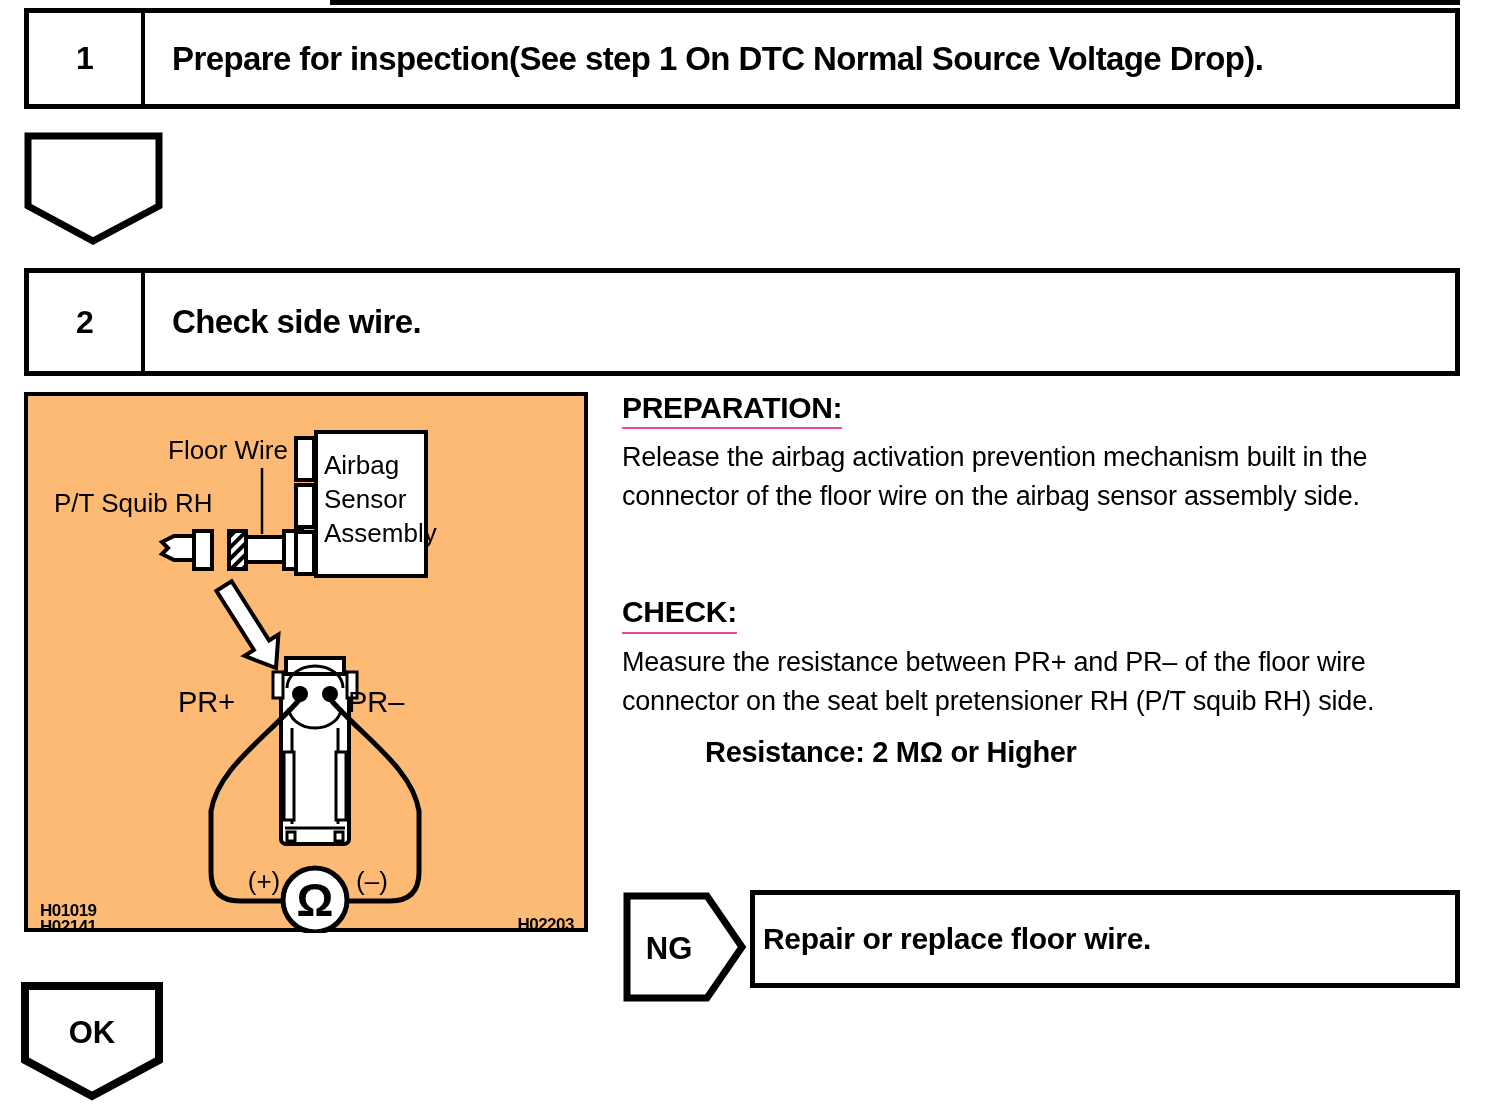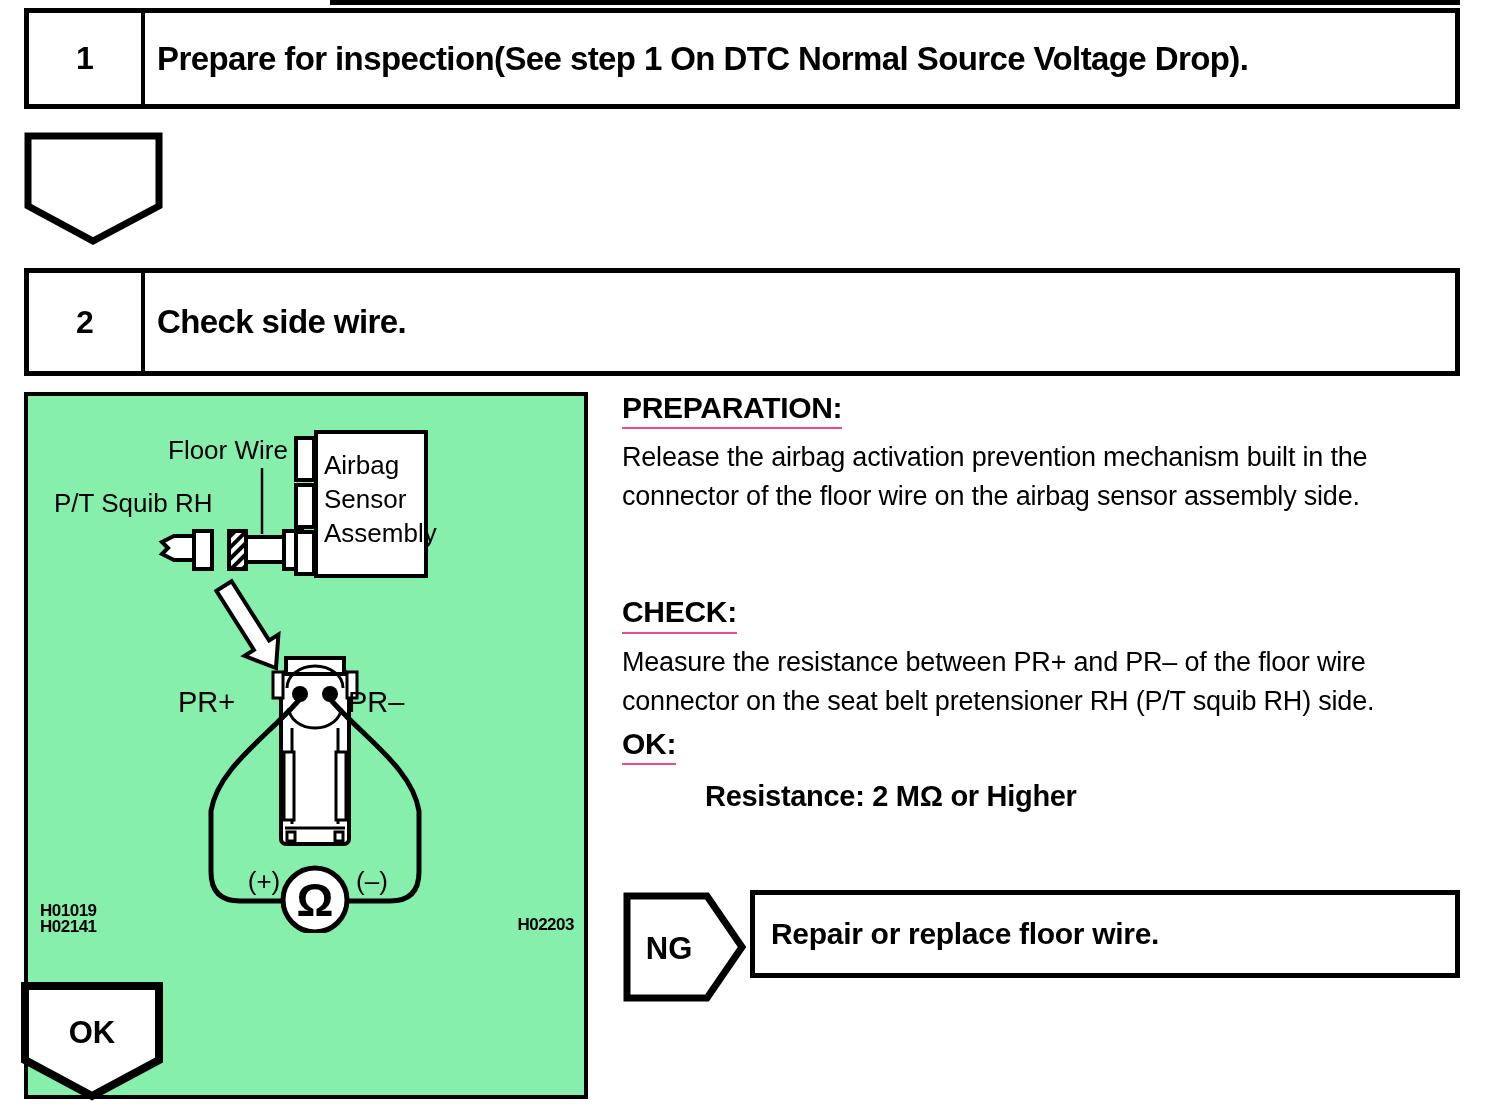--- a/index.html
+++ b/index.html
@@ -13,49 +13,49 @@
     background:#fff;display:flex;box-sizing:border-box;
   }
   #step1{top:8px;height:101px;}
   #step2{top:268px;height:108px;}
   .step-num{
     width:112px;border-right:4px solid #000;display:flex;
     align-items:center;justify-content:center;
     font-size:32px;font-weight:bold;flex:none;
   }
   .step-title{
-    flex:1;display:flex;align-items:center;padding-left:12px;
+    flex:1;display:flex;align-items:center;padding-left:27px;
     font-size:33px;font-weight:bold;letter-spacing:-0.6px;white-space:nowrap;
   }
   .flow-arrow{position:absolute;}
   #arrow1{left:24px;top:132px;}
   #arrow-ok{left:20px;top:981px;}
   .diagram-box{
-    position:absolute;left:24px;top:392px;width:564px;height:707px;
-    border:4px solid #000;box-sizing:border-box;background:#86efac;
+    position:absolute;left:24px;top:392px;width:564px;height:540px;
+    border:4px solid #000;box-sizing:border-box;background:#fdba74;
   }
   .right-col{position:absolute;left:622px;top:392px;width:862px;}
   .sec-h{
     display:inline-block;font-size:30px;font-weight:bold;line-height:1.08;
     border-bottom:2px solid #ec4899;padding-bottom:3px;letter-spacing:-0.3px;
   }
   .sec-h.mt{margin-top:80px;}
   .body-p{font-size:27px;line-height:39px;letter-spacing:-0.2px;margin-top:9px;}
   .body-p .ln{display:block;}
   #ok-heading{margin-top:7px;}
   .result-line{
     margin-top:15px;padding-left:83px;font-size:29px;font-weight:bold;
     letter-spacing:-0.3px;
   }
   .ng-row{position:absolute;left:623px;top:890px;width:860px;height:112px;}
   .ng-arrow{position:absolute;left:0;top:2px;}
   .ng-box{
-    position:absolute;left:127px;top:0;width:710px;height:88px;
+    position:absolute;left:127px;top:0;width:710px;height:98px;
     border:5px solid #000;box-sizing:border-box;display:flex;align-items:center;
-    padding-left:16px;font-size:30px;font-weight:bold;letter-spacing:-0.3px;
+    padding-left:8px;font-size:30px;font-weight:bold;letter-spacing:-0.3px;
     background:#fff;
   }
   svg text{font-family:"Liberation Sans",sans-serif;}
   .dlabel{font-size:26px;}
   .dlabel-lg{font-size:29px;}
   .figcode{font-size:17px;font-weight:bold;letter-spacing:-0.5px;}
   .ohm{font-size:46px;font-weight:bold;}
   .penta-label{font-size:31px;font-weight:bold;}
 </style>
 </head>
@@ -149,23 +149,20 @@
     <span class="ln">Release the airbag activation prevention mechanism built in the</span>
     <span class="ln">connector of the floor wire on the airbag sensor assembly side.</span>
   </div>
   <div>
     <span class="sec-h mt">CHECK:</span>
   </div>
   <div class="body-p">
     <span class="ln">Measure the resistance between PR+ and PR– of the floor wire</span>
     <span class="ln">connector on the seat belt pretensioner RH (P/T squib RH) side.</span>
   </div>
-  <div id="ok-heading">
-    <span class="sec-h">OK:</span>
-  </div>
   <div class="result-line">Resistance: 2 MΩ or Higher</div>
 </div>
 
 <div class="ng-row">
   <svg class="ng-arrow" width="124" height="110" viewBox="0 0 124 110">
     <polygon points="4,4 84,4 119,55 84,106 4,106" fill="#fff" stroke="#000" stroke-width="7"></polygon>
     <text class="penta-label" x="46" y="67" text-anchor="middle">NG</text>
   </svg>
   <div class="ng-box">
     <span>Repair or replace floor wire.</span>

